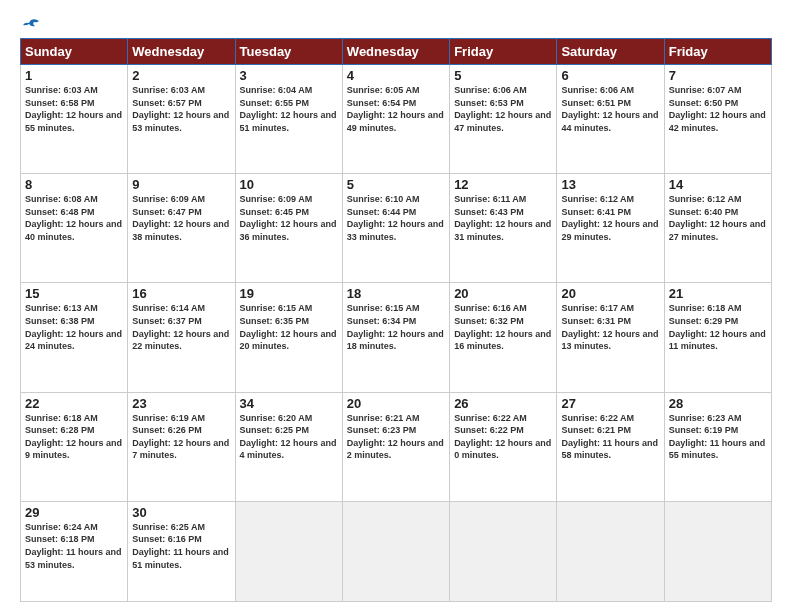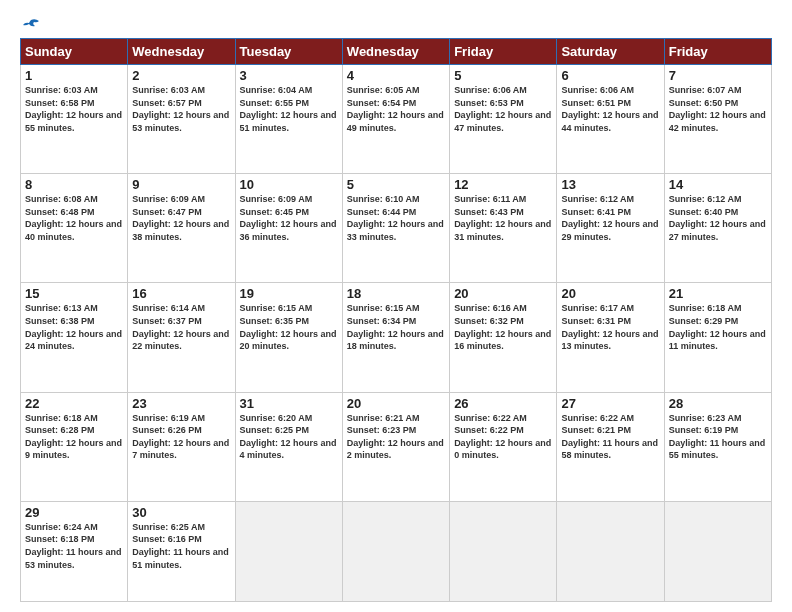--- a/index.html
+++ b/index.html
@@ -214,21 +214,21 @@
         <tr>
           <td>
         <span class="day-num">22</span>
         <span class="day-info">Sunrise: 6:18 AM<br>Sunset: 6:28 PM<br>Daylight: 12 hours and 9 minutes.</span>
       </td>
           <td>
         <span class="day-num">23</span>
         <span class="day-info">Sunrise: 6:19 AM<br>Sunset: 6:26 PM<br>Daylight: 12 hours and 7 minutes.</span>
       </td>
           <td>
-        <span class="day-num">31</span>
+        <span class="day-num">34</span>
         <span class="day-info">Sunrise: 6:20 AM<br>Sunset: 6:25 PM<br>Daylight: 12 hours and 4 minutes.</span>
       </td>
           <td>
         <span class="day-num">20</span>
         <span class="day-info">Sunrise: 6:21 AM<br>Sunset: 6:23 PM<br>Daylight: 12 hours and 2 minutes.</span>
       </td>
           <td>
         <span class="day-num">26</span>
         <span class="day-info">Sunrise: 6:22 AM<br>Sunset: 6:22 PM<br>Daylight: 12 hours and 0 minutes.</span>
       </td>

